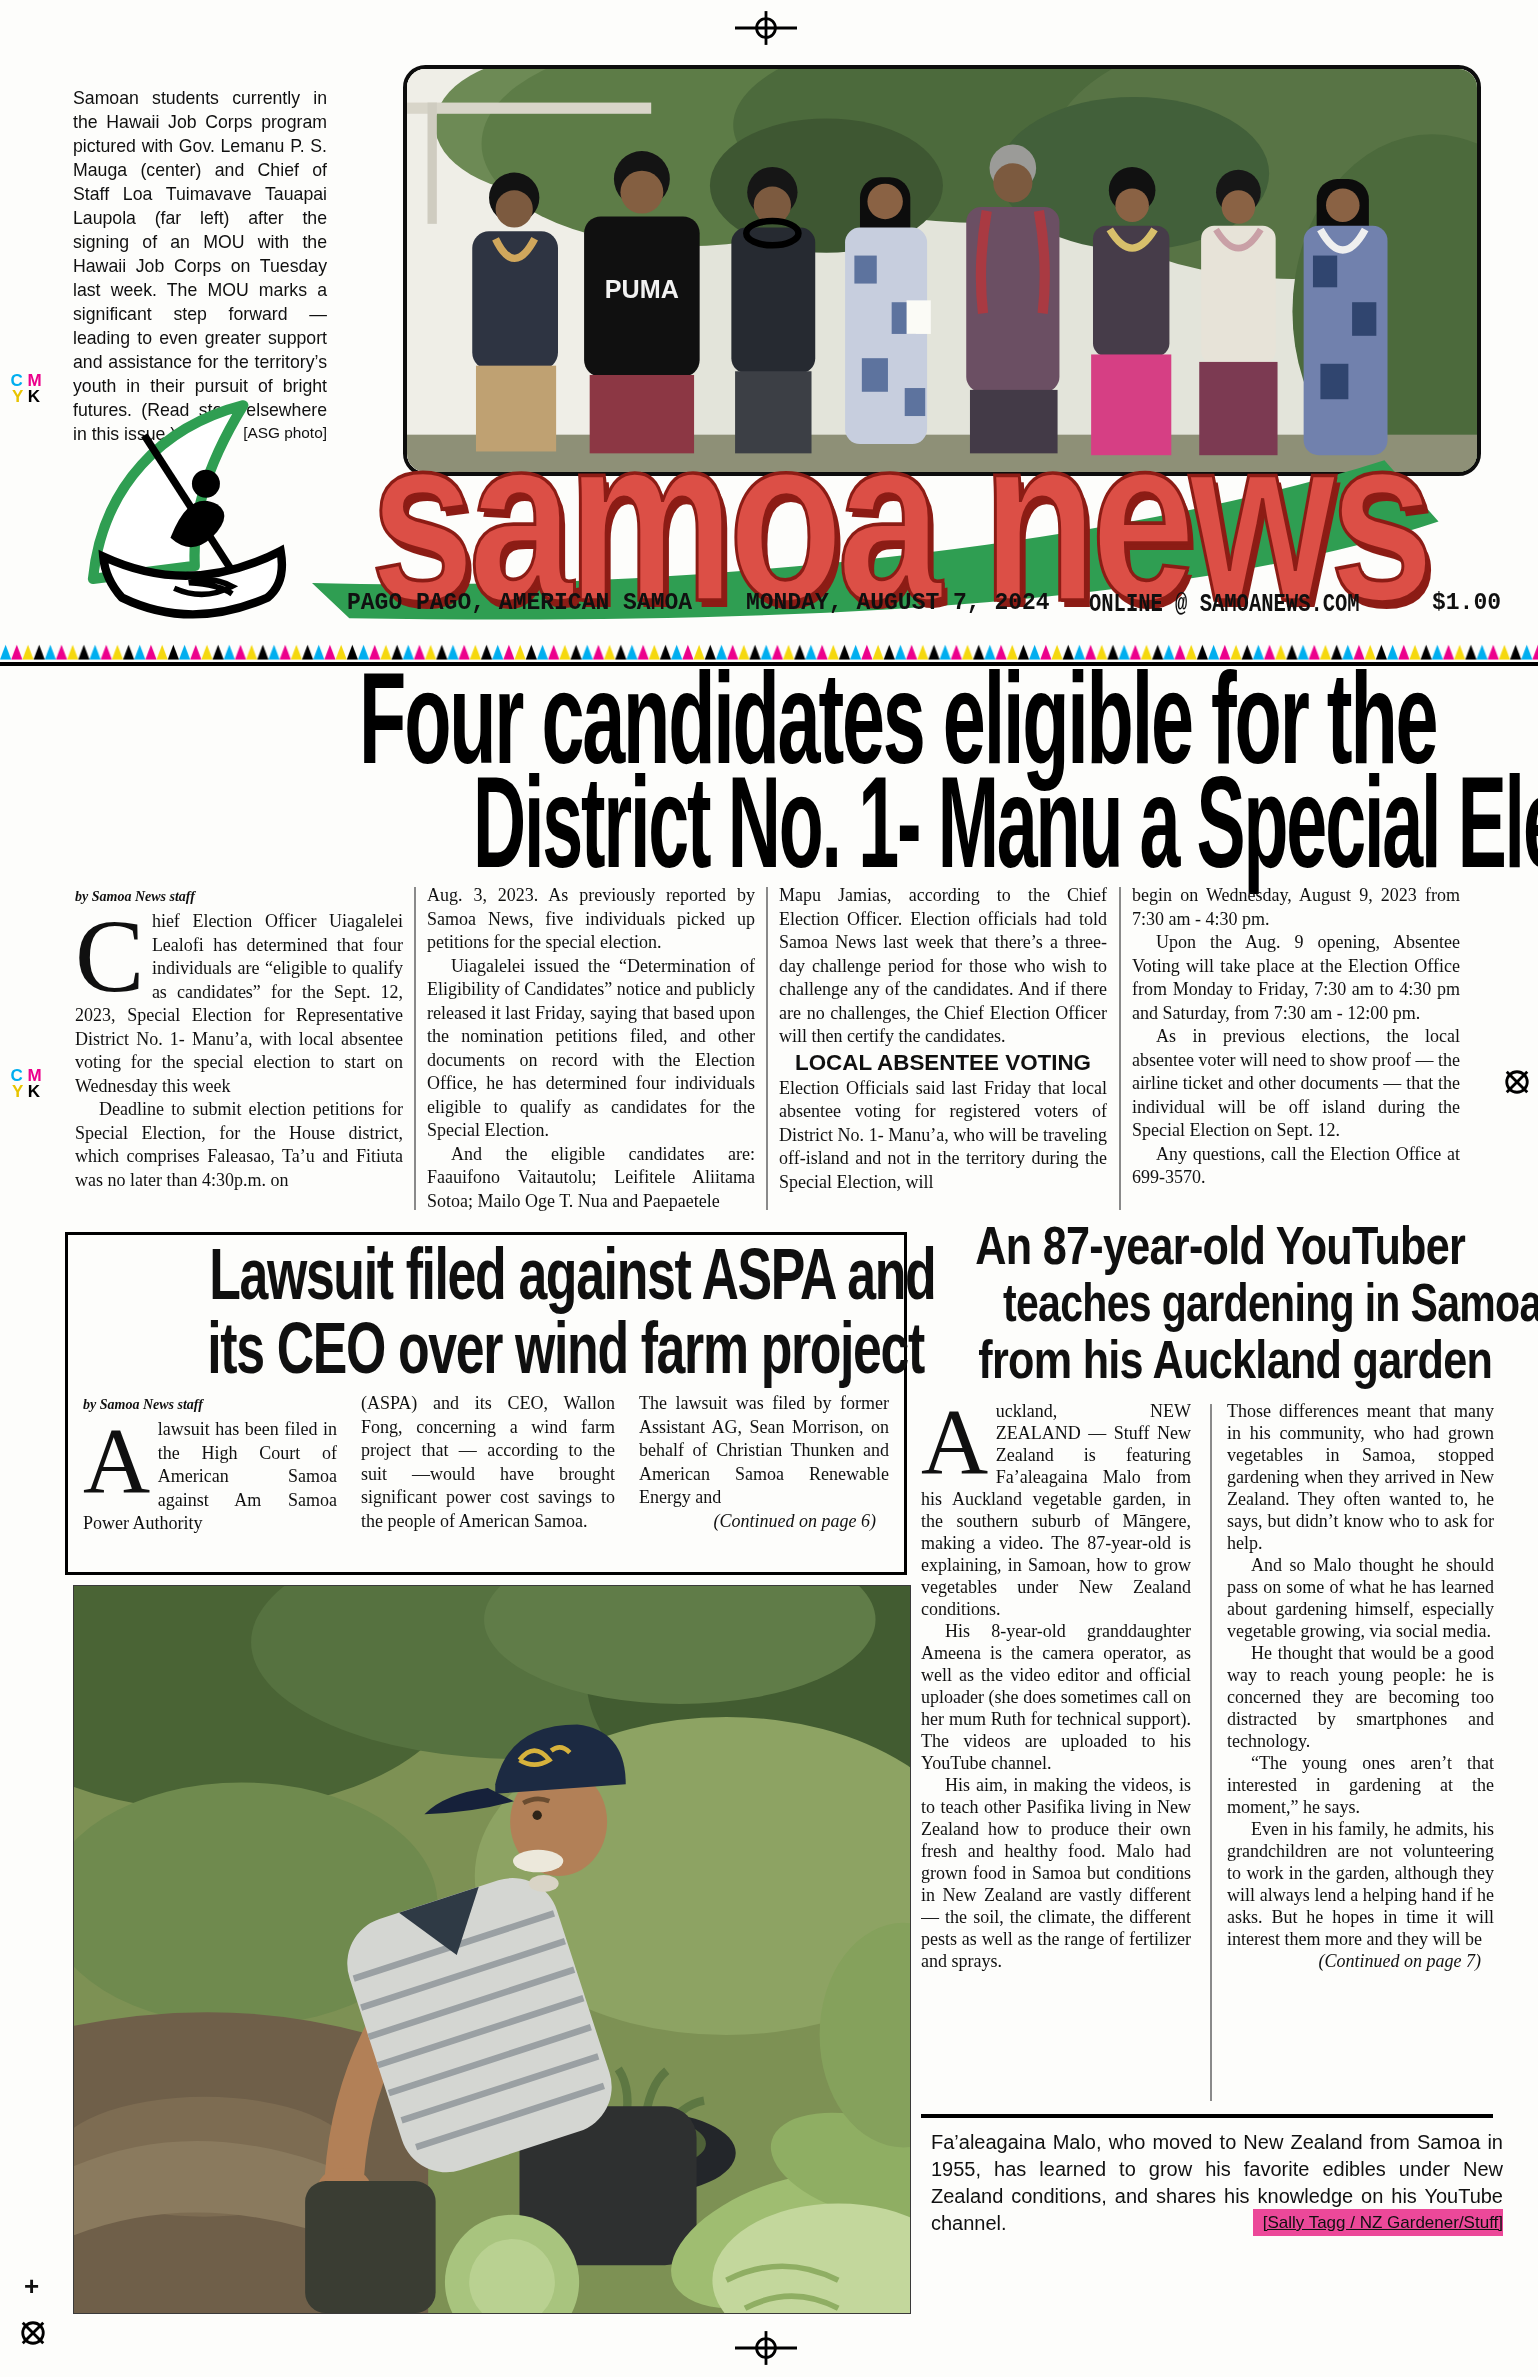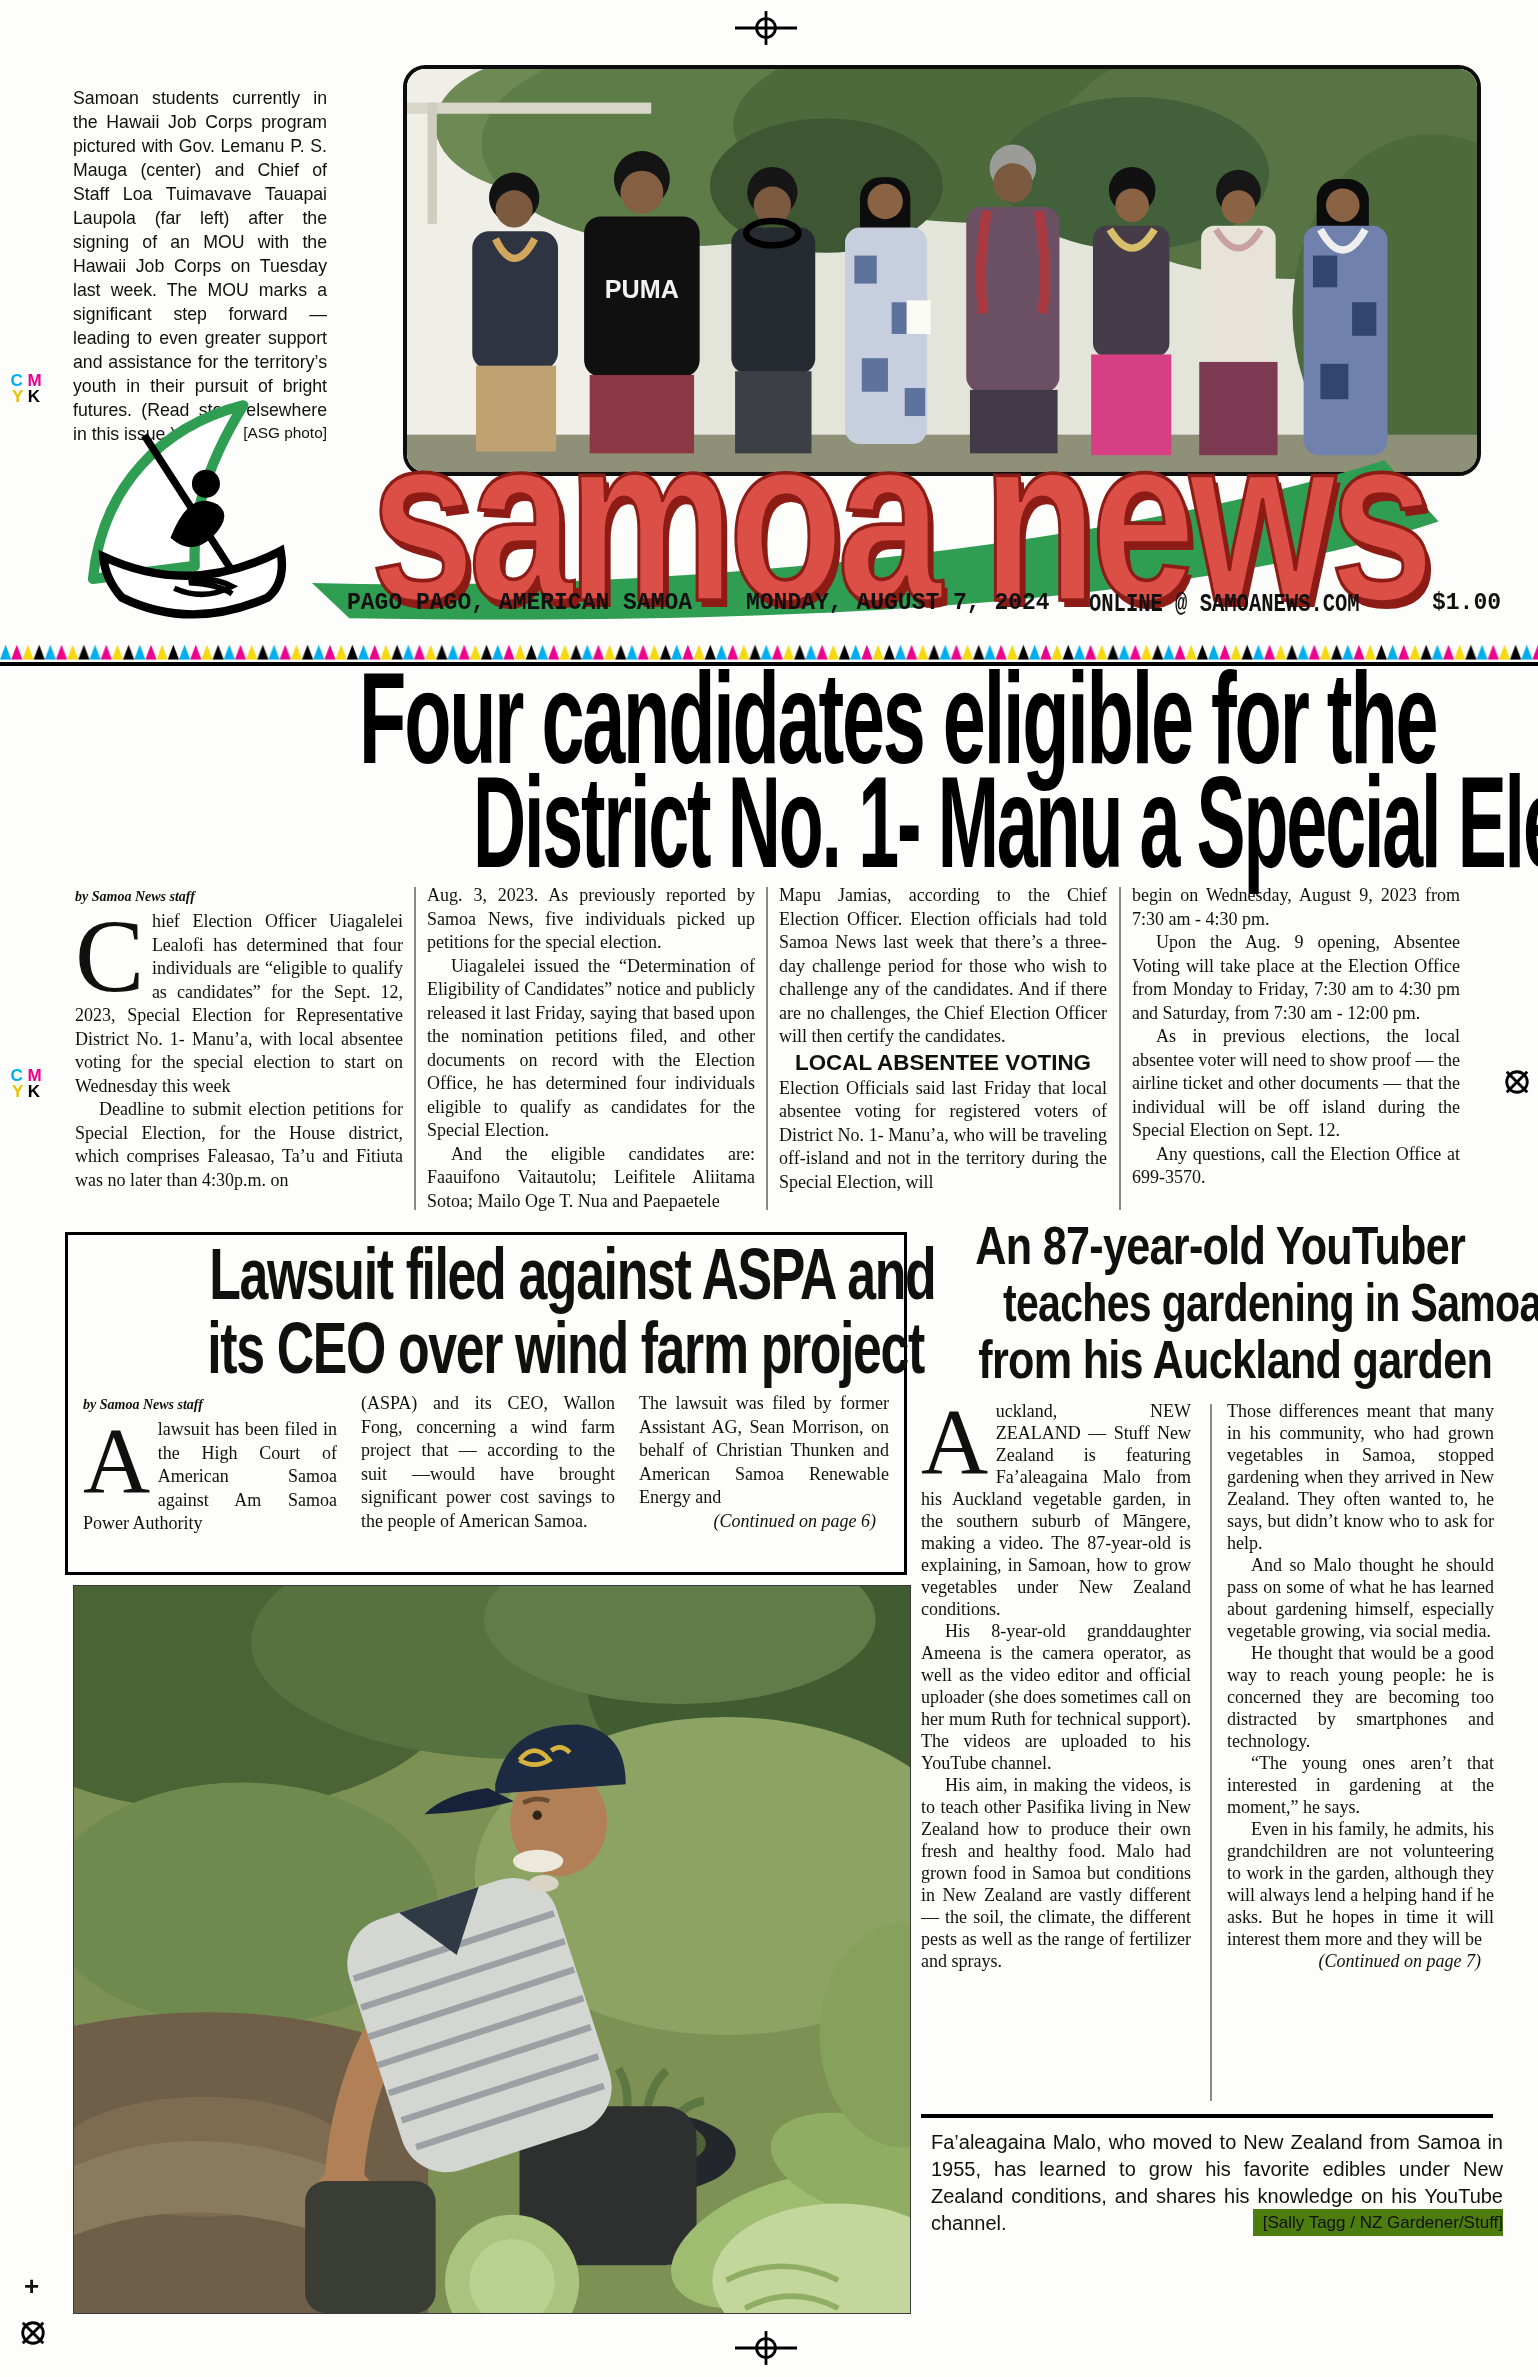--- a/index.html
+++ b/index.html
@@ -73,22 +73,22 @@
   .yt-col{top:1400px;width:270px;height:705px;font-size:18px;line-height:22px;}
 
   
   .photo-garden{left:73px;top:1585px;width:836px;height:727px;overflow:hidden;border:0.9px solid #3a3a3a;}
   .photo-garden svg{display:block;width:100%;height:100%;}
 
   
   .cap-rule{left:921px;top:2114px;width:572px;height:3.7px;background:#000;}
   .garden-caption{left:921px;top:2129px;width:572px;font-family:"Liberation Sans",sans-serif;
     font-size:20px;line-height:27px;text-align:justify;margin-left:10px;}
-  .garden-caption .credit{position:absolute;right:0;bottom:0.9px;background:#4d7c0f;
-    padding-left:9.3px;font-size:17px;}
+  .garden-caption .credit{position:absolute;right:0;bottom:0.9px;background:#ec4899;
+    padding-left:9.3px;font-size:17px;text-decoration:underline;}
 
   
   .cmyk{font-family:"Liberation Sans",sans-serif;font-weight:bold;font-size:17px;line-height:16px;
     width:37px;text-align:center;}
   .cmyk .c{color:#00aeef;} .cmyk .m{color:#ec008c;} .cmyk .y{color:#e8c400;} .cmyk .k{color:#000;}
   .regmark line,.regmark circle{stroke:#000;fill:none;}
   .plus-mark{font-family:"Liberation Sans",sans-serif;font-size:26px;font-weight:bold;}
 </style>
 </head>
 <body>

